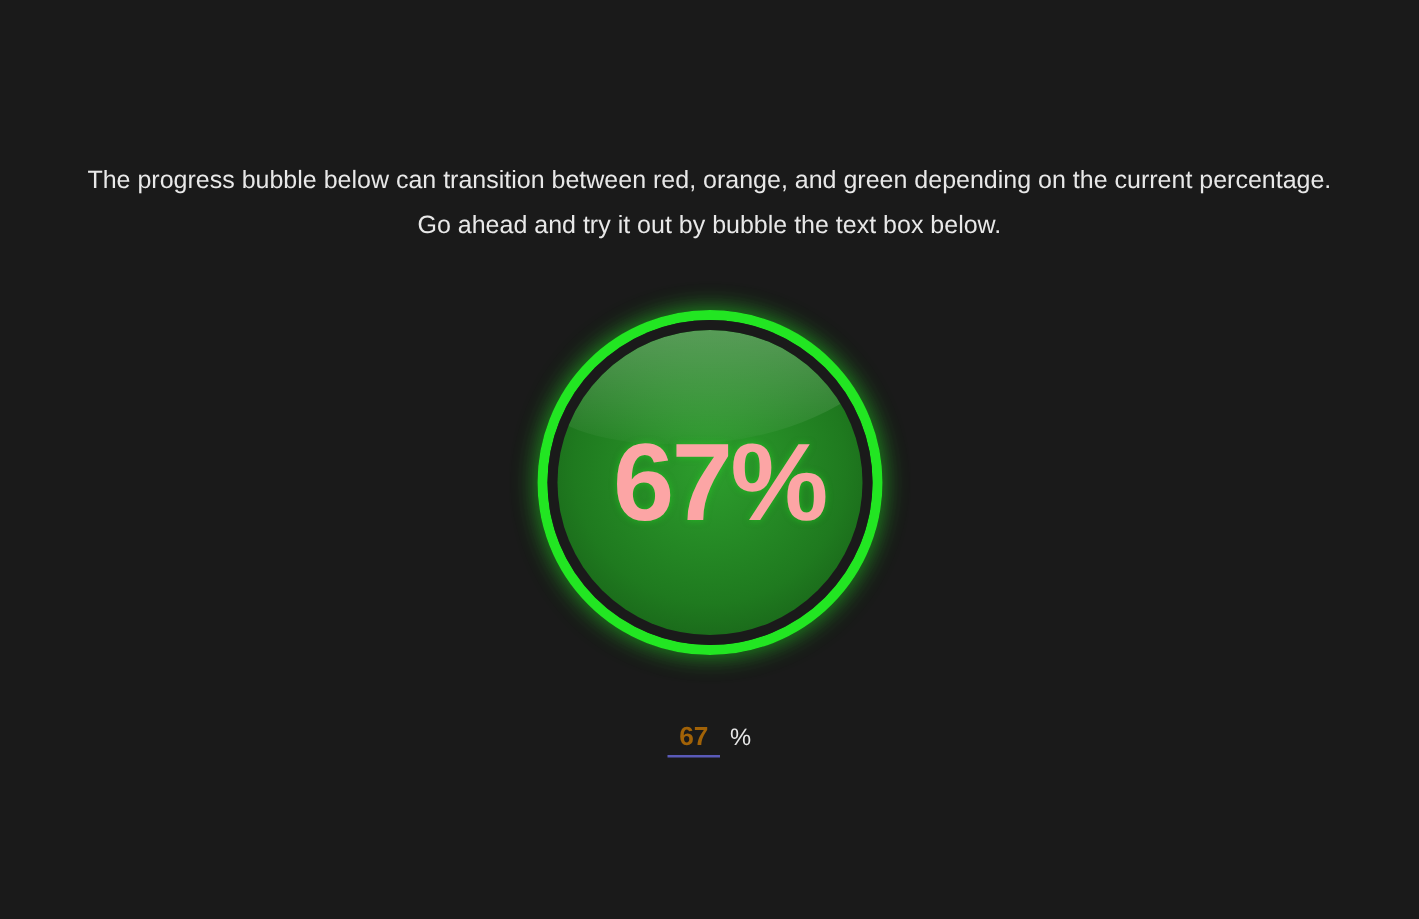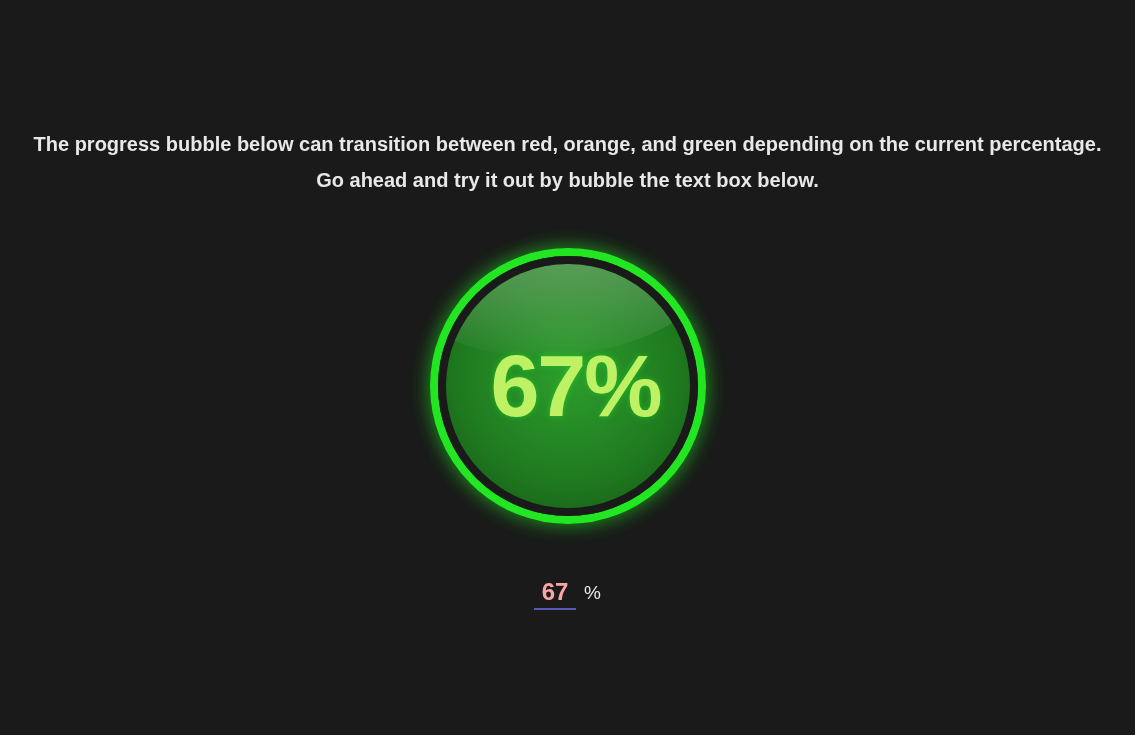--- a/index.html
+++ b/index.html
@@ -19,21 +19,21 @@
       align-items: center;
       padding-top: 126px;
       overflow: hidden;
     }
     
     .description {
       text-align: center;
       font-size: 20px;
       line-height: 1.8;
       color: #e8e8e8;
-      font-weight: 700;
+      font-weight: 400;
     }
     
     .bubble-container {
       margin-top: 28px;
       position: relative;
       width: 320px;
       height: 320px;
       display: flex;
       align-items: center;
       justify-content: center;
@@ -71,42 +71,42 @@
       height: 244px;
       border-radius: 50%;
       background: radial-gradient(circle at 50% 45%, #2d9e2d 0%, #1f7a1f 60%, #145214 100%);
       overflow: hidden;
     }
     
     .bubble-percent {
       position: absolute;
       font-size: 88px;
       font-weight: 700;
-      color: #bef264;
+      color: #fca5a5;
       text-shadow: 0 0 6px rgba(34,230,34,0.5);
       letter-spacing: -2px;
       z-index: 5;
       margin-left: 16px;
     }
     
     .input-section {
       margin-top: 30px;
       display: flex;
       align-items: center;
       gap: 8px;
       font-size: 19px;
       color: #e8e8e8;
     }
     
     .percent-input {
       background: transparent;
       border: none;
       border-bottom: 2px solid #5a5ab8;
-      color: #fca5a5;
-      font-size: 24px;
+      color: #a16207;
+      font-size: 21px;
       font-weight: 600;
       width: 42px;
       text-align: center;
       outline: none;
       padding: 2px 0;
       font-family: inherit;
     }
     
     .percent-suffix {
       color: #e8e8e8;

